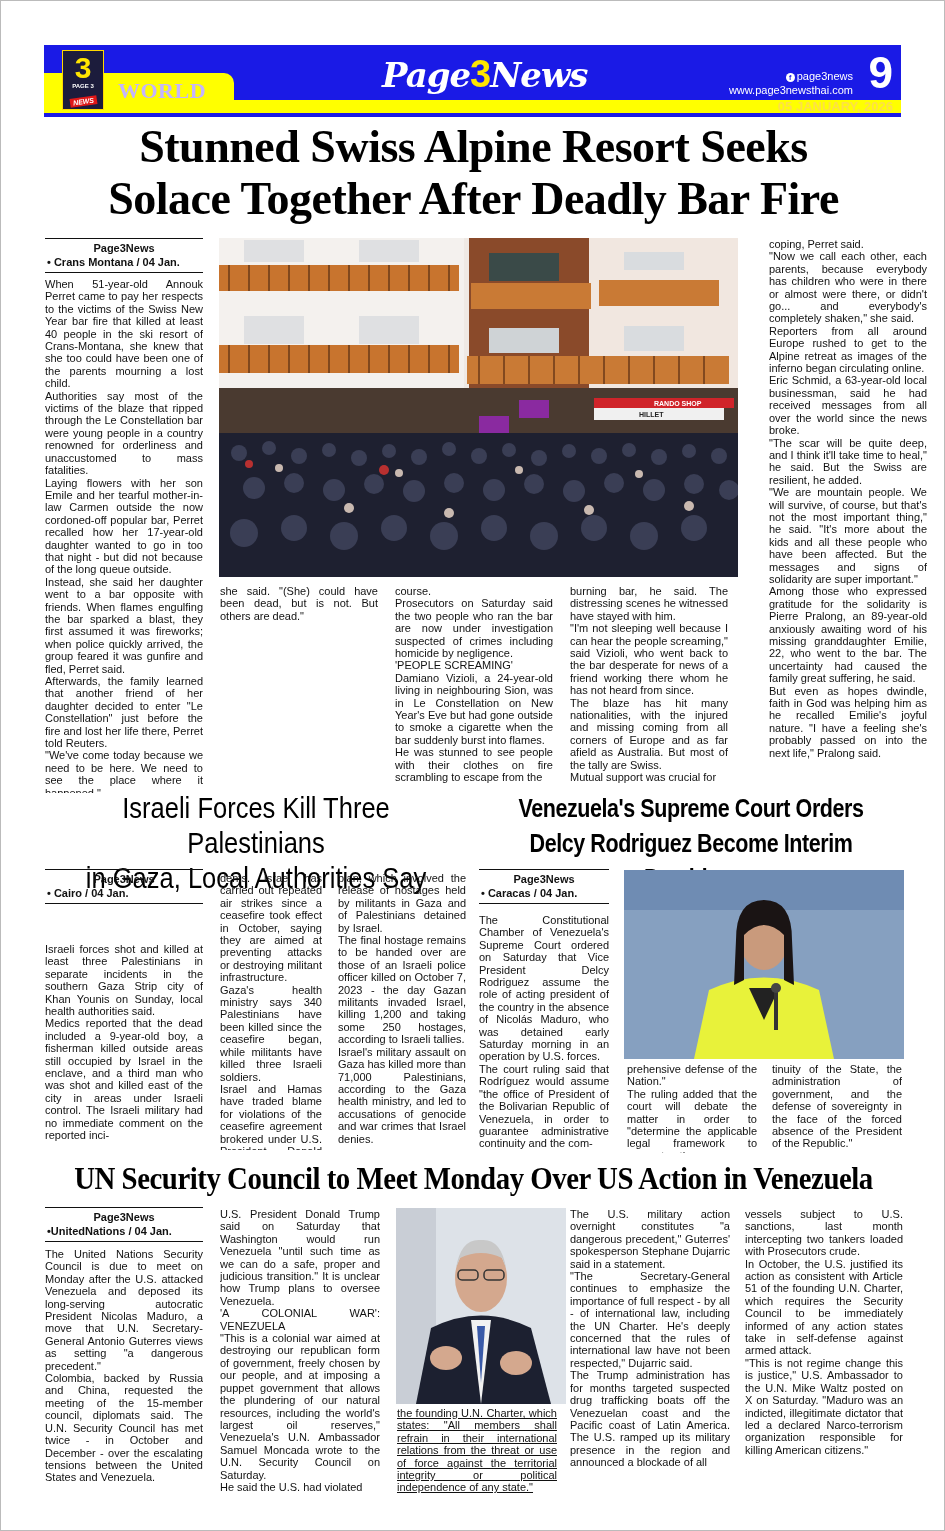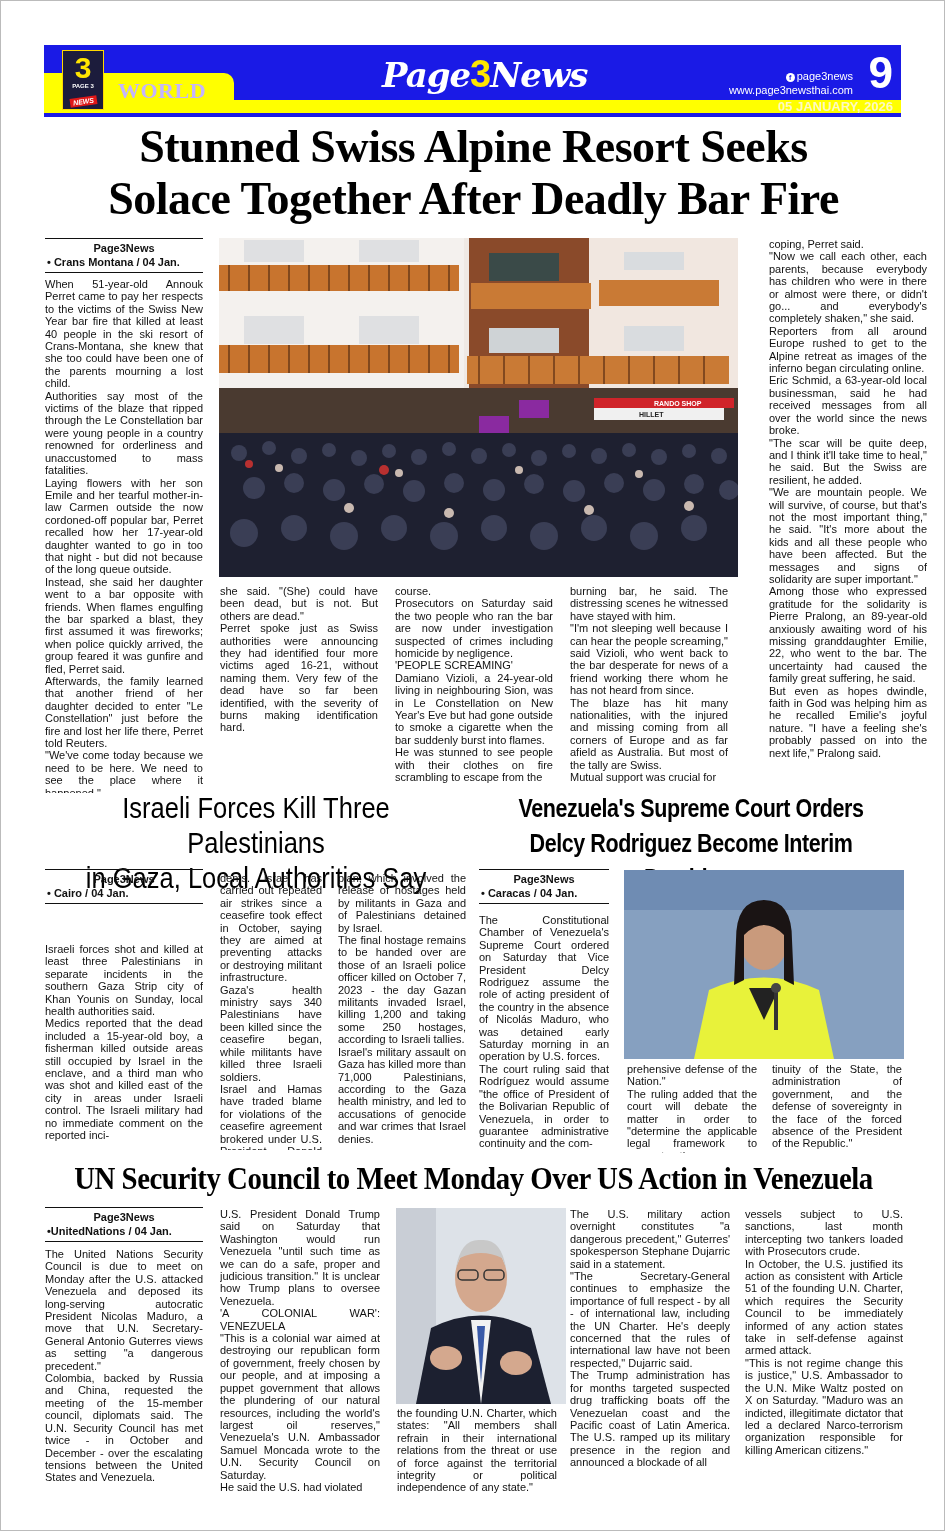--- a/index.html
+++ b/index.html
@@ -15,21 +15,21 @@
   .logo-box { position: absolute; left: 18px; top: 5px; width: 42px; height: 60px; background: #1c1c3c; border: 1px solid #ffd800; text-align: center; }
   .logo-box .num { color: #ffe500; font: bold 30px/30px "Liberation Sans", sans-serif; display: block; margin-top: 2px; }
   .logo-box .lbl { color: #fff; font: bold 6px/7px "Liberation Sans", sans-serif; display: block; }
   .logo-box .news { display: inline-block; background: #e01818; color: #fff; font: italic bold 7px/9px "Liberation Sans", sans-serif; padding: 0 3px; transform: rotate(-8deg); }
   .world-label { position: absolute; left: 74px; top: 33px; font: bold 22px/26px "Liberation Serif", serif; color: #c4b5fd; letter-spacing: 0.5px; }
   .brand { position: absolute; left: 338px; top: 8px; font: bold 34px/42px "DejaVu Serif", serif; color: #fff; font-style: italic; letter-spacing: -1px; }
   .brand .three { color: #ffe500; font-family: "Liberation Sans", sans-serif; font-style: normal; font-size: 38px; }
   .social { position: absolute; right: 48px; top: 24px; color: #fff; font: 11px/14px "Liberation Sans", sans-serif; text-align: right; }
   .social .fb { display: inline-block; width: 9px; height: 9px; border-radius: 50%; background: #fff; color: #1a1ae6; font: bold 7px/9px "Liberation Sans", sans-serif; text-align: center; margin-right: 2px; vertical-align: 0; }
   .page-num { position: absolute; right: 8px; top: 2px; color: #fff; font: bold 44px/52px "Liberation Sans", sans-serif; }
-  .date { position: absolute; right: 8px; top: 55px; font: bold 13px/13px "Liberation Sans", sans-serif; color: #fef9c3; }
+  .date { position: absolute; right: 8px; top: 55px; font: bold 13px/13px "Liberation Sans", sans-serif; color: #fde047; }
 
   
   .headline { position: absolute; text-align: center; color: #000; }
   .h-main { left: 40px; top: 120px; width: 865px; font: bold 46px/52px "Liberation Serif", serif; letter-spacing: -0.5px; }
   .h-gaza { left: 40px; top: 790px; width: 430px; font: 29px/35px "Liberation Sans", sans-serif; transform: scaleX(0.88); transform-origin: center top; }
   .h-vene { left: 470px; top: 790px; width: 440px; font: bold 25px/35px "Liberation Sans", sans-serif; transform: scaleX(0.86); transform-origin: center top; letter-spacing: -0.5px; }
   .h-un { left: 40px; top: 1158px; width: 865px; font: bold 31px/40px "Liberation Serif", serif; transform: scaleX(0.93); transform-origin: center top; letter-spacing: -0.5px; }
 
   
   .dateline { position: absolute; border-top: 1.5px solid #111; border-bottom: 1.5px solid #111; padding: 2px 2px 3px; font: bold 11px/14px "Liberation Sans", sans-serif; }
@@ -206,21 +206,20 @@
         </g>
       <g fill="#b83030">
           <circle cx="165" cy="232" r="5"></circle>
           <circle cx="30" cy="226" r="4"></circle>
         </g>
     </svg>
   </div>
 
   <div class="col" style="left:219px;top:584px;width:158px;height:200px;">
     <p>she said. "(She) could have been dead, but is not. But others are dead."</p>
-    <p>Perret spoke just as Swiss authorities were announcing they had identified four more victims aged 16-21, without naming them. Very few of the dead have so far been identified, with the severity of burns making identification hard.</p>
   </div>
   <div class="col" style="left:394px;top:584px;width:158px;height:200px;">
     <p>course.</p>
     <p>Prosecutors on Saturday said the two people who ran the bar are now under investigation suspected of crimes including homicide by negligence.</p>
     <p>'PEOPLE SCREAMING'</p>
     <p>Damiano Vizioli, a 24-year-old living in neighbouring Sion, was in Le Constellation on New Year's Eve but had gone outside to smoke a cigarette when the bar suddenly burst into flames.</p>
     <p>He was stunned to see people with their clothes on fire scrambling to escape from the</p>
   </div>
   <div class="col" style="left:569px;top:584px;width:158px;height:200px;">
     <p>burning bar, he said. The distressing scenes he witnessed have stayed with him.</p>
@@ -242,21 +241,21 @@
   <div class="headline h-gaza">
     <div>Israeli Forces Kill Three Palestinians</div>
     <div>in Gaza, Local Authorities Say</div>
   </div>
   <div class="dateline" style="left:44px;top:868px;width:158px;">
     <span class="src">Page3News</span>
     <span class="place">• Cairo  / 04 Jan.</span>
   </div>
   <div class="col" style="left:44px;top:910px;width:158px;height:240px;margin-top:32px;">
     <p>Israeli forces shot and killed at least three Palestinians in separate incidents in the southern Gaza Strip city of Khan Younis on Sunday, local health authorities said.</p>
-    <p>Medics reported that the dead included a 15-year-old boy, a fisherman killed outside areas still occupied by Israel in the enclave, and a third man who was shot and killed east of the city in areas under Israeli control. The Israeli military had no immediate comment on the reported inci-</p>
+    <p>Medics reported that the dead included a 9-year-old boy, a fisherman killed outside areas still occupied by Israel in the enclave, and a third man who was shot and killed east of the city in areas under Israeli control. The Israeli military had no immediate comment on the reported inci-</p>
   </div>
   <div class="col" style="left:219px;top:871px;width:102px;height:278px;">
     <p>dents. Israel has carried out repeated air strikes since a ceasefire took effect in October, saying they are aimed at preventing attacks or destroying militant infrastructure.</p>
     <p>Gaza's health ministry says 340 Palestinians have been killed since the ceasefire began, while militants have killed three Israeli soldiers.</p>
     <p>Israel and Hamas have traded blame for violations of the ceasefire agreement brokered under U.S. President Donald Trump.</p>
 
   </div>
   <div class="col" style="left:337px;top:871px;width:128px;height:278px;">
     <p>plan, which involved the release of hostages held by militants in Gaza and of Palestinians detained by Israel.</p>
     <p>The final hostage remains to be handed over are those of an Israeli police officer killed on October 7, 2023 - the day Gazan militants invaded Israel, killing 1,200 and taking some 250 hostages, according to Israeli tallies.</p>
@@ -318,21 +317,21 @@
       <path d="M75 112 L85 196 L95 112 Z" fill="#f2f2f2"></path>
       <path d="M81 118 L85 175 L89 118 Z" fill="#3a5aa8"></path>
       <ellipse cx="85" cy="70" rx="26" ry="34" fill="#d4a88e"></ellipse>
       <path d="M60 60 Q65 30 85 32 Q105 30 110 60 L106 50 Q85 40 64 50 Z" fill="#c8c8c8"></path>
       <rect x="62" y="62" width="20" height="10" rx="4" fill="none" stroke="#333" stroke-width="1.5"></rect>
       <rect x="88" y="62" width="20" height="10" rx="4" fill="none" stroke="#333" stroke-width="1.5"></rect>
       <ellipse cx="50" cy="150" rx="16" ry="12" fill="#d4a88e"></ellipse>
       <ellipse cx="120" cy="155" rx="16" ry="12" fill="#d4a88e"></ellipse>
     </svg>
   </div>
-  <div class="col" style="left:396px;top:1406px;width:160px;height:90px;">
+  <div class="col" style="left:396px;top:1406px;width:160px;height:90px;text-decoration:underline;">
     <p>the founding U.N. Charter, which states: "All members shall refrain in their international relations from the threat or use of force against the territorial integrity or political independence of any state."</p>
   </div>
   <div class="col" style="left:569px;top:1207px;width:160px;height:285px;">
     <p>The U.S. military action overnight constitutes "a dangerous precedent," Guterres' spokesperson Stephane Dujarric said in a statement.</p>
     <p>"The Secretary-General continues to emphasize the importance of full respect - by all - of international law, including the UN Charter. He's deeply concerned that the rules of international law have not been respected," Dujarric said.</p>
     <p>The Trump administration has for months targeted suspected drug trafficking boats off the Venezuelan coast and the Pacific coast of Latin America. The U.S. ramped up its military presence in the region and announced a blockade of all</p>
   </div>
   <div class="col" style="left:744px;top:1207px;width:158px;height:285px;">
     <p>vessels subject to U.S. sanctions, last month intercepting two tankers loaded with Prosecutors crude.</p>
     <p>In October, the U.S. justified its action as consistent with Article 51 of the founding U.N. Charter, which requires the Security Council to be immediately informed of any action states take in self-defense against armed attack.</p>

